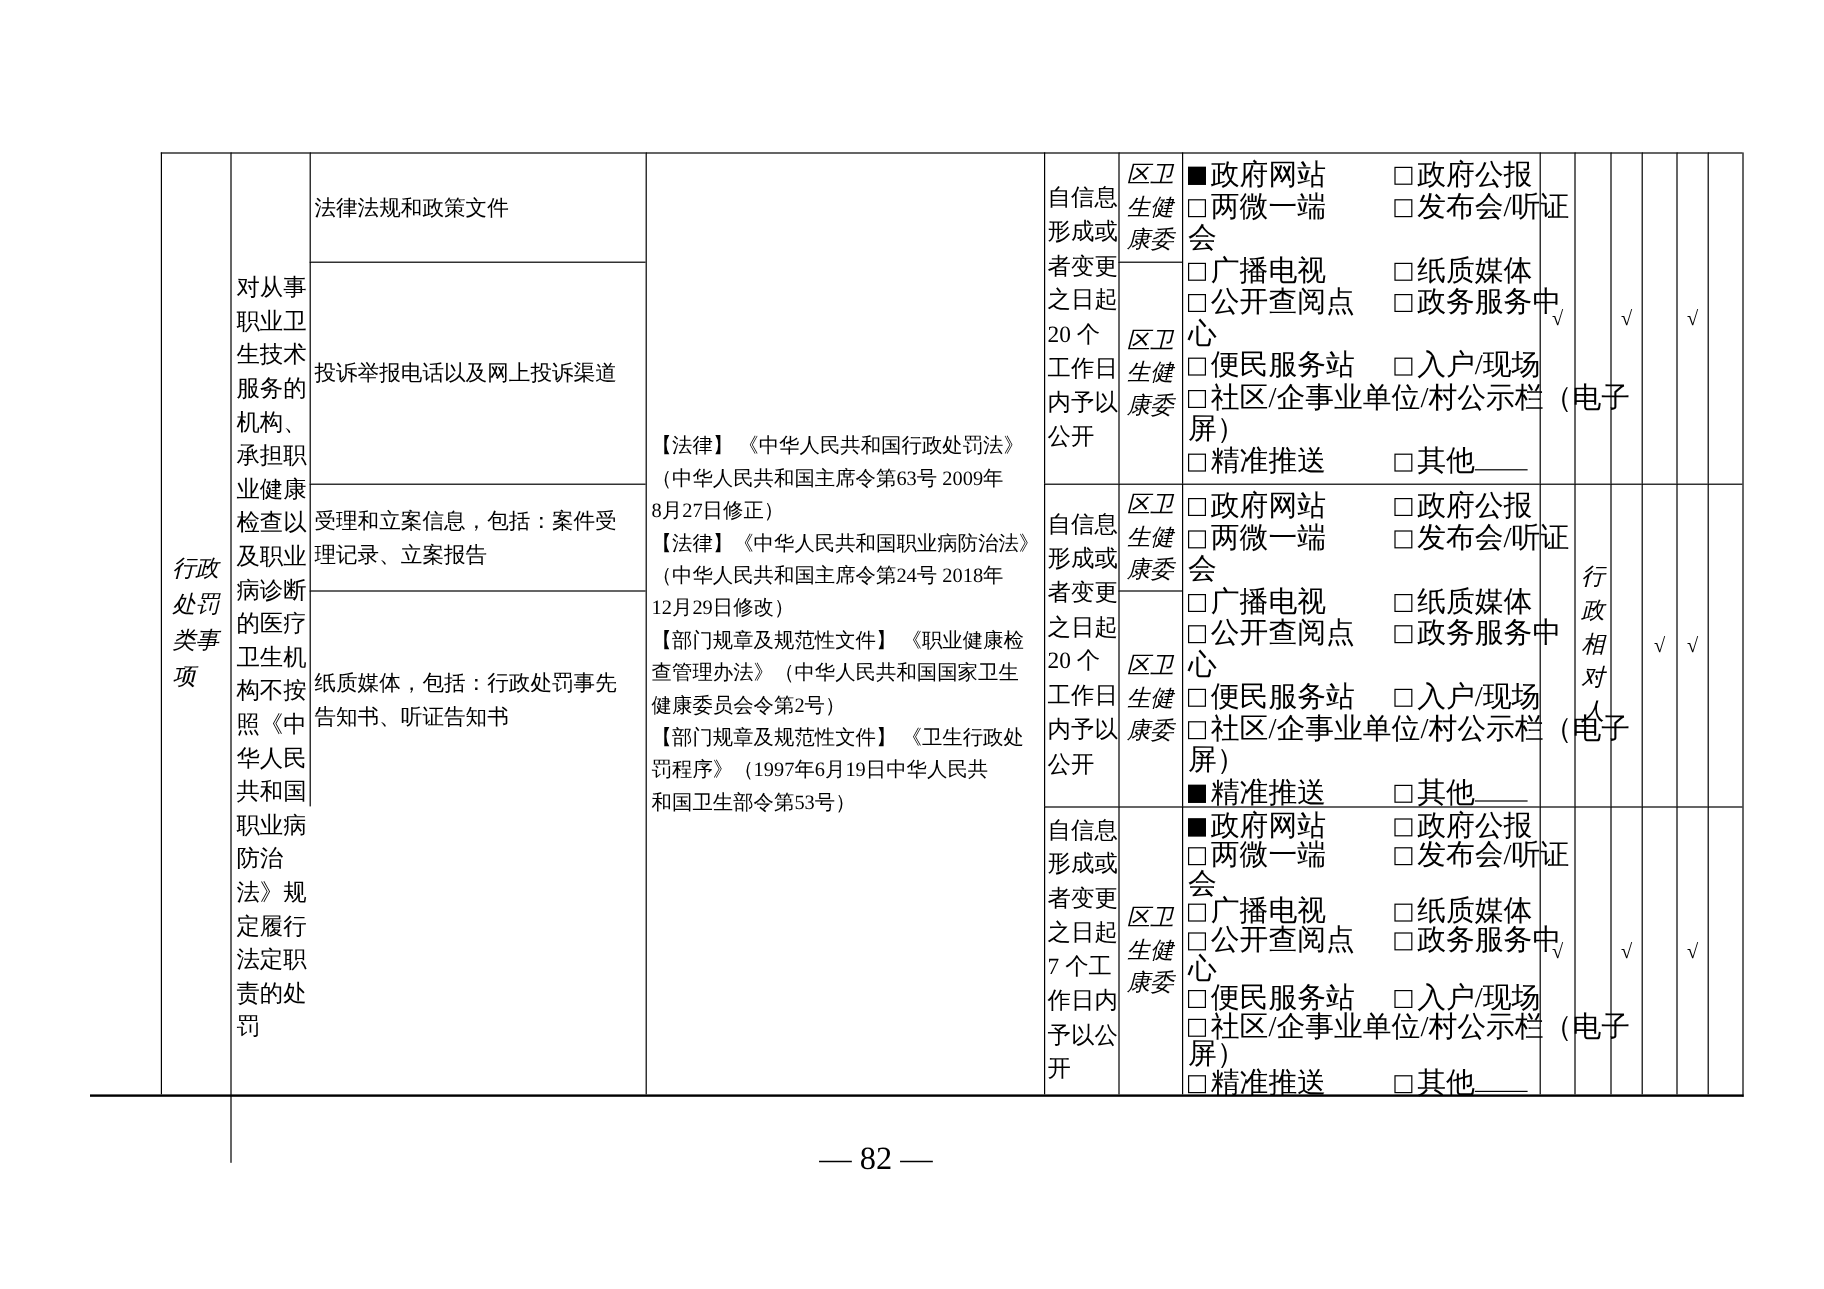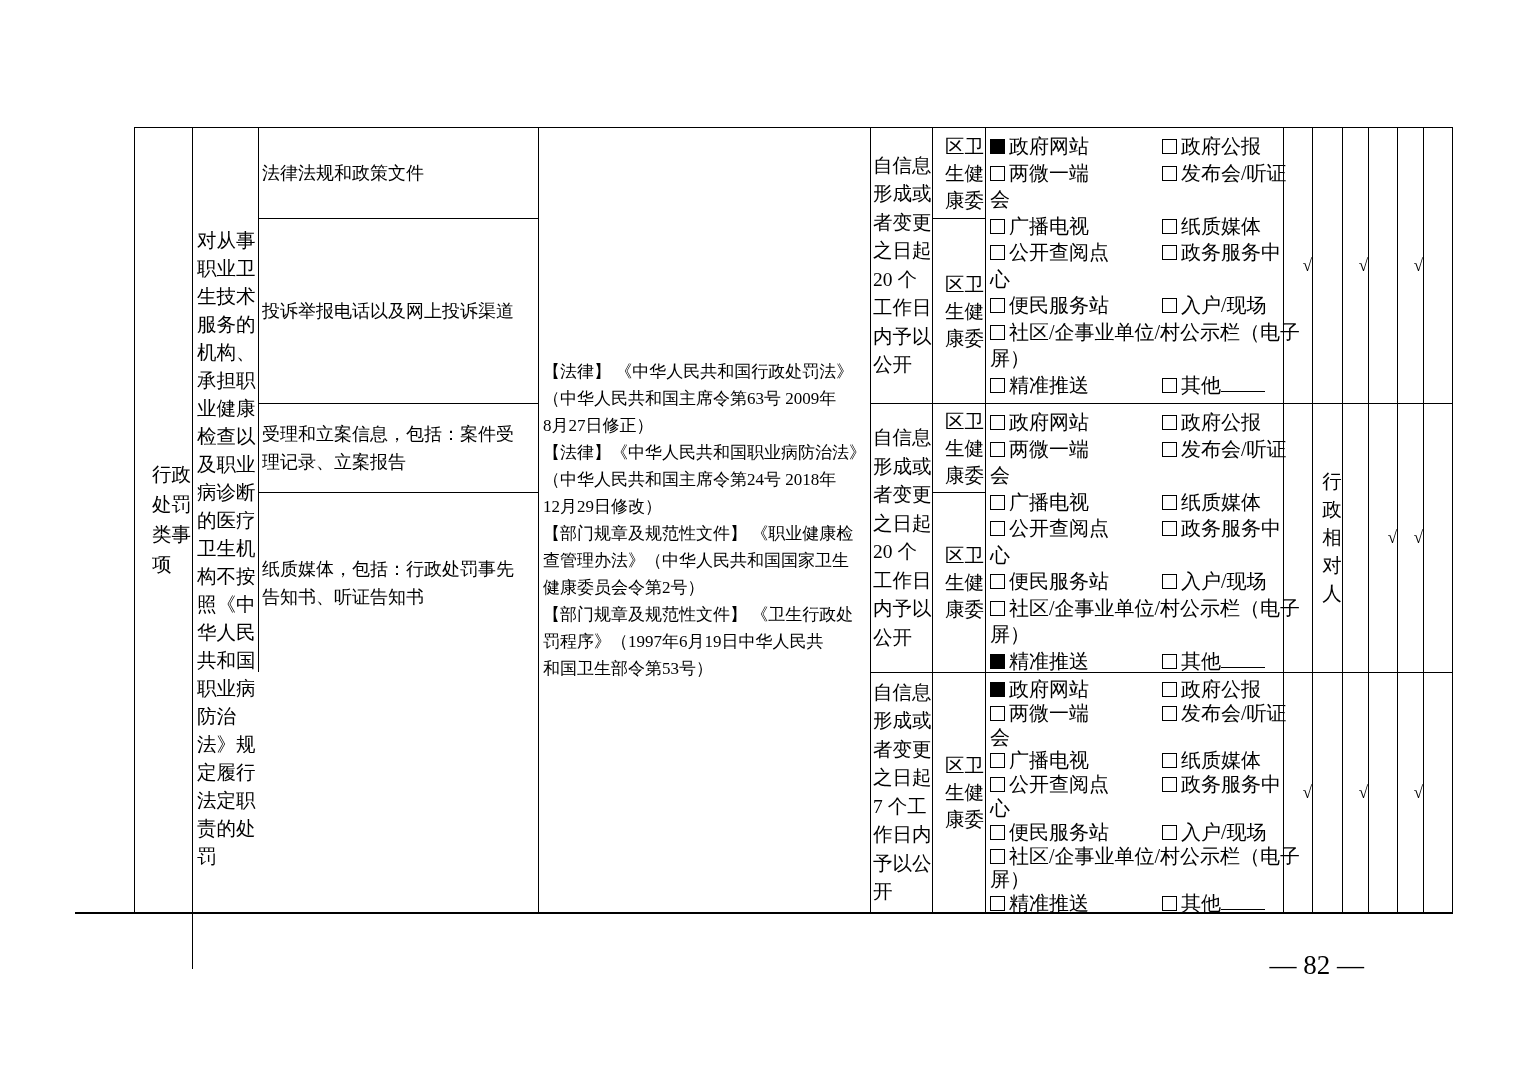--- a/index.html
+++ b/index.html
@@ -5,21 +5,21 @@
 <style>
   html,body{margin:0;padding:0;background:#ffffff;width:1520px;height:1074px;overflow:hidden;
     font-family:"Liberation Serif","DejaVu Serif",serif;color:#000;}
   .page{position:relative;width:1520px;height:1074px;background:#fff;}
   
   .tbl{position:absolute;left:75px;top:127px;width:1377px;height:785px;
        border-right:1.5px solid #000;border-bottom:2px solid #000;box-sizing:content-box;}
   .c{position:absolute;box-sizing:border-box;border-left:1px solid #000;border-top:1px solid #000;
      display:flex;flex-direction:column;justify-content:center;align-items:flex-start;
      font-size:19.5px;line-height:28px;}
-  .center{align-items:flex-end;text-align:center;}
+  .center{align-items:center;text-align:center;font-style:italic;}
   .pre{white-space:pre-line;}
   .brk{word-break:break-all;}
 
   
   .serial  {left:0;top:0;width:59px;height:785px;}
   .category{left:59px;top:0;width:58px;height:785px;}
   .matter  {left:117px;top:0;width:66px;height:842px;padding-left:4px;}
   .matter .inner{width:59px;line-height:28px;}
   .category .inner{width:40px;line-height:30px;text-align:left;}
   .item{left:183px;width:280px;padding:0 3px;font-size:18px;line-height:28px;}
@@ -39,32 +39,32 @@
   .agency .inner{width:40px;line-height:27px;text-align:left;}
   .agency1{top:0;height:91px;}
   .agency2{top:91px;height:185px;}
   .agency3{top:276px;height:89px;}
   .agency4{top:365px;height:180px;}
   .agency5{top:545px;height:240px;}
   .chan{left:910px;width:298px;padding:5px 0 0 4px;justify-content:flex-start;align-items:flex-start;}
   .chan1{top:0;height:276px;}
   .chan2{top:276px;height:269px;}
   .chan3{top:545px;height:240px;}
-  .chline{position:relative;width:292px;height:26.5px;line-height:26.5px;font-size:20px;white-space:nowrap;}
+  .chline{position:relative;width:292px;height:26.5px;line-height:26.5px;font-size:24px;white-space:nowrap;}
   .chan3 .chline{height:23.8px;line-height:23.8px;}
   .rcol{position:absolute;left:172px;top:0;text-align:center;}
   .box{display:inline-block;width:13px;height:13px;border:1px solid #000;margin-right:4px;
        vertical-align:-1px;background:#fff;}
   .box.on{background:#000;border-color:#000;}
   .uline{display:inline-block;width:44px;height:14px;border-bottom:1px solid #000;}
   .ckcell{font-size:17px;}
   .mark{display:block;text-align:center;}
   .vtext{width:20px;word-break:break-all;font-size:19.5px;line-height:28px;text-align:center;}
-  .footer{position:absolute;left:0;top:948px;width:1364px;text-align:right;
-          font-size:27px;line-height:34px;}
+  .footer{position:absolute;left:0;top:948px;width:1364px;text-align:center;
+          font-size:27px;line-height:34px;padding-left:48px;}
 </style>
 </head>
 <body>
 
 <div class="page">
   <div class="tbl" id="tbl">
 
 
     <div class="c category center">
       <div class="inner brk">行政处罚类事项</div>

